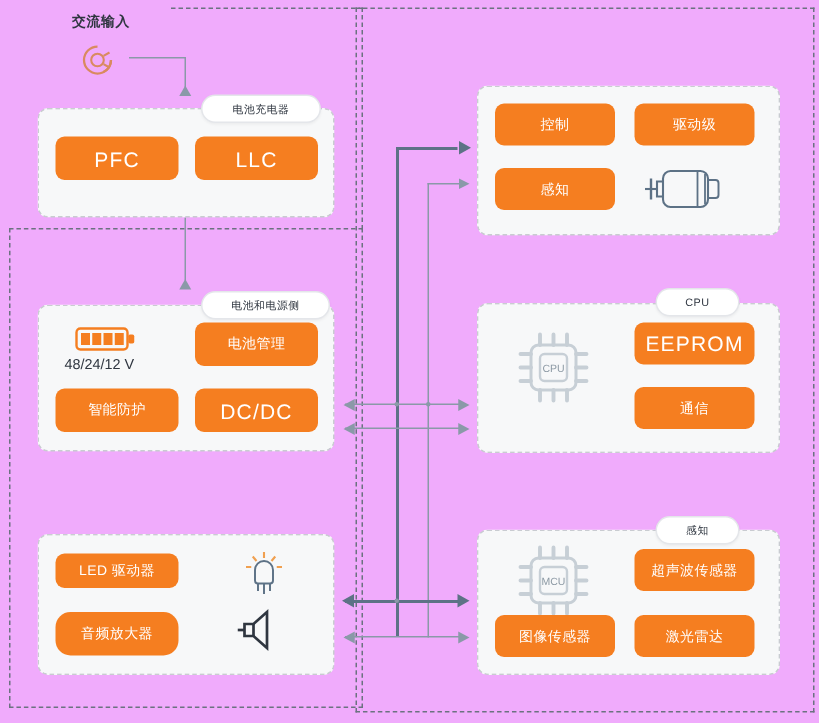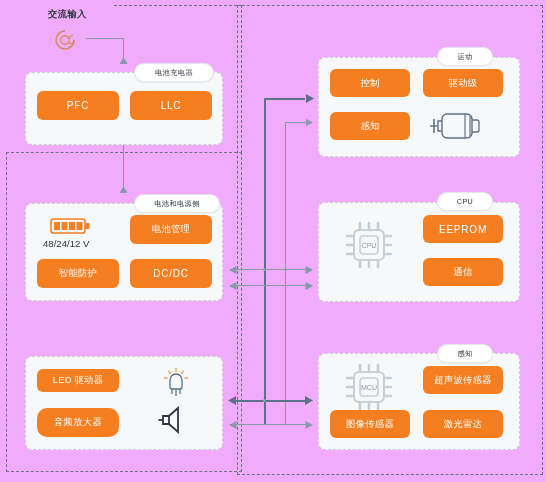--- a/index.html
+++ b/index.html
@@ -17,21 +17,21 @@
   
   .pill{position:absolute;box-sizing:border-box;background:#ffffff;border:1px solid #e4e6ea;
         border-radius:10px;height:19px;line-height:18px;text-align:center;
         font-size:7.2px;color:#2f3640;letter-spacing:.4px;white-space:nowrap;
         box-shadow:0 1px 2px rgba(0,0,0,.05);}
 
   
   .blk{position:absolute;box-sizing:border-box;background:#f57e20;border-radius:6px;
        color:#ffffff;font-size:9.3px;display:flex;align-items:center;justify-content:center;
        white-space:nowrap;letter-spacing:.3px;}
-  .blk.en{font-size:10px;letter-spacing:.8px;}
+  .blk.en{font-size:14px;letter-spacing:.8px;}
 
   
   .txt{position:absolute;font-size:9.6px;color:#2f3640;white-space:nowrap;}
   .hdr{position:absolute;font-size:9.2px;color:#2f3640;font-weight:bold;white-space:nowrap;letter-spacing:.5px;}
 
   .icon{position:absolute;display:block;}
 
   
   .ln{position:absolute;background:#8a99a8;}
   .ln.v{width:1.3px;}
@@ -101,21 +101,20 @@
     <path d="M16 4 v4 M8.5 7 l2.5 3 M23.5 7 l-2.5 3 M4 14 h3.5 M28 14 h-3.5" stroke="#f0a050" stroke-width="1.4" fill="none"></path>
   </svg>
 
   <svg class="icon" style="left:158px;top:404px;" width="36" height="32" viewBox="0 0 36 32">
     <path d="M20 4 L11 12 H5 v8 h6 l9 8 z" fill="none" stroke="#2f3640" stroke-width="1.8"></path>
     <path d="M5 16 H0.5" stroke="#2f3640" stroke-width="1.8"></path>
     <path d="M11 12 v8" stroke="#2f3640" stroke-width="1.8"></path>
   </svg>
 
   <div class="panel" style="left:318px;top:57px;width:202px;height:100px;"></div>
-  <div class="pill" style="left:437px;top:47px;width:56px;">运动</div>
   <div class="blk" style="left:330px;top:69px;width:80px;height:28px;">控制</div>
   <div class="blk" style="left:423px;top:69px;width:80px;height:28px;font-family:Liberation Serif, serif;">驱动级</div>
   <div class="blk" style="left:330px;top:112px;width:80px;height:28px;">感知</div>
 
   <svg class="icon" style="left:424px;top:108px;" width="62" height="36" viewBox="0 0 62 36">
     <rect x="18" y="6" width="30" height="24" rx="5" fill="none" stroke="#5d7286" stroke-width="1.4"></rect>
     <path d="M41 6 v24 M46 8 v20" stroke="#5d7286" stroke-width="1.2" fill="none"></path>
     <path d="M48 12 h5 a2 2 0 0 1 2 2 v8 a2 2 0 0 1 -2 2 h-5" fill="none" stroke="#5d7286" stroke-width="1.3"></path>
     <path d="M18 13 h-4 v10 h4" fill="none" stroke="#5d7286" stroke-width="1.4"></path>
     <path d="M14 18 h-4" stroke="#5d7286" stroke-width="1.4"></path>

